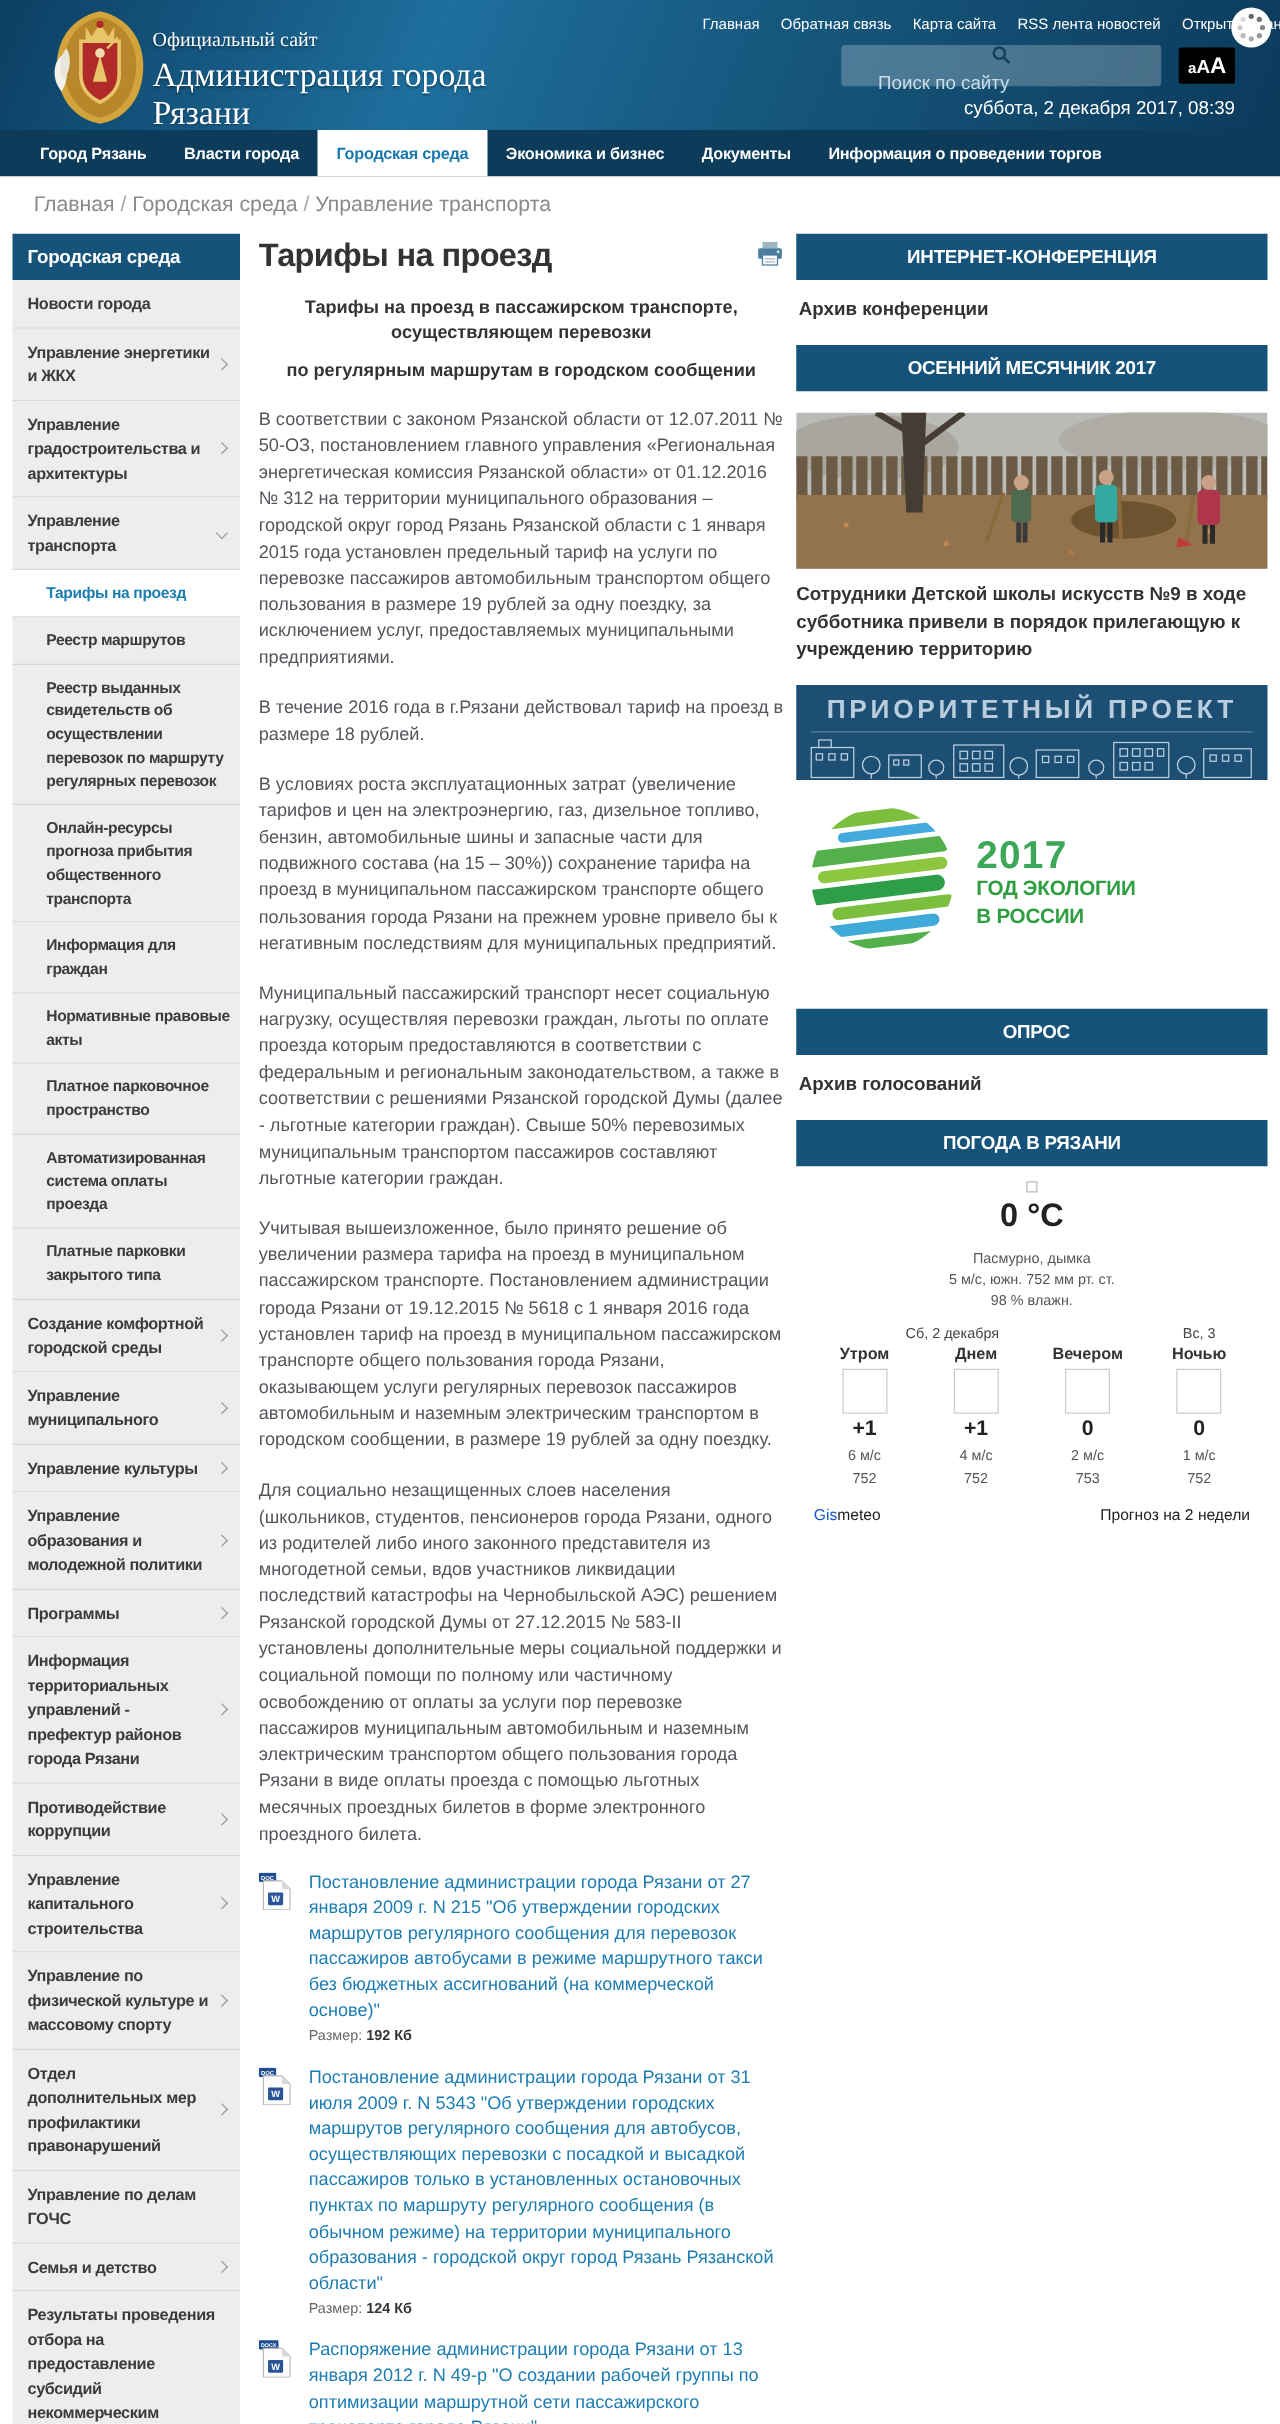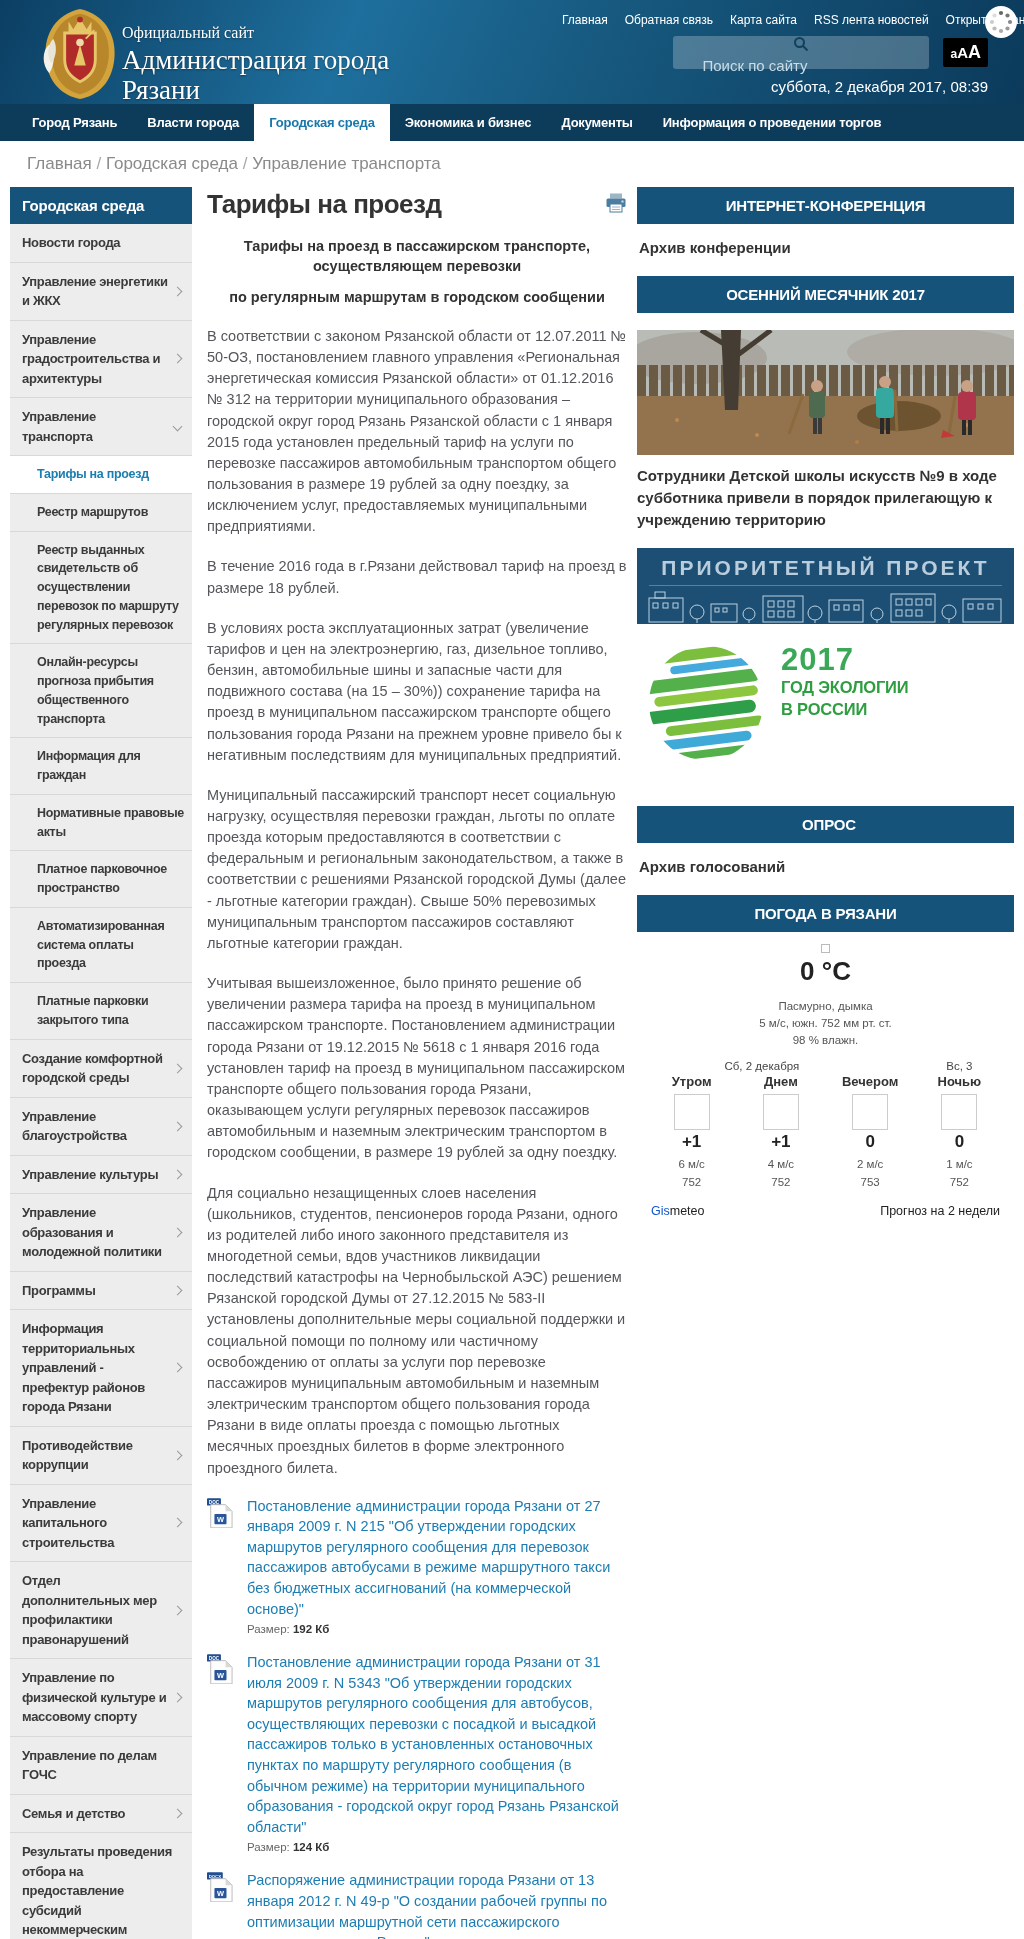--- a/index.html
+++ b/index.html
@@ -85,21 +85,21 @@
   .r-link { font-weight:bold; color:#333; font-size:15px; margin:15px 0 2px 2px; display:block; }
   .photo { display:block; margin-top:17px; line-height:0; cursor:pointer; }
   .caption { font-weight:bold; color:#333; font-size:15px; line-height:1.45; margin-top:10px;
     display:block; }
   .pp-banner { margin-top:18px; background:#1d4e74; text-align:center; padding:8px 8px 0;
     display:block; }
   .pp1 { color:#b9cddd; font-size:21px; font-weight:bold; letter-spacing:3px;
     border-bottom:1px solid #56809e; padding-bottom:5px; margin:0 4px; }
   .pp2 { color:#fff; font-weight:bold; font-size:14.5px; margin-top:7px; line-height:1.35; }
   .pp-city { margin-top:4px; line-height:0; }
-  .eco { display:flex; margin-top:20px; padding-left:10px; cursor:pointer; }
+  .eco { display:flex; align-items:center; margin-top:20px; padding-left:10px; cursor:pointer; }
   .eco-text { margin-left:16px; font-weight:bold; color:#2f9e41; }
   .eco-year { font-size:31px; color:#3aa857; line-height:1; letter-spacing:1px; }
   .eco-line { font-size:16.5px; margin-top:3px; letter-spacing:-0.2px; }
 
   .weather { text-align:center; padding-top:10px; }
   .w-cur-icon { width:9px; height:9px; border:1px solid #bbb; margin:2px auto 0; }
   .w-temp-big { font-size:26px; font-weight:bold; color:#222; margin-top:3px; }
   .w-cond { font-size:11.5px; color:#555; margin-top:13px; }
   .w-line { font-size:11.5px; color:#555; margin-top:5px; }
   .w-days { display:flex; font-size:11.5px; color:#444; margin-top:14px; padding:0 10px;gap:38px; }
@@ -224,21 +224,21 @@
           <span class="lbl">Автоматизированная система оплаты проезда</span>
         </li>
         <li class="side-item lvl2">
           <span class="lbl">Платные парковки закрытого типа</span>
         </li>
         <li class="side-item">
           <span class="lbl">Создание комфортной городской среды</span>
           <span class="chev"></span>
         </li>
         <li class="side-item">
-          <span class="lbl">Управление благоустройства</span>
+          <span class="lbl">Управление муниципального</span>
           <span class="chev"></span>
         </li>
         <li class="side-item">
           <span class="lbl">Управление культуры</span>
           <span class="chev"></span>
         </li>
         <li class="side-item">
           <span class="lbl">Управление образования и молодежной политики</span>
           <span class="chev"></span>
         </li>
@@ -252,25 +252,25 @@
         </li>
         <li class="side-item">
           <span class="lbl">Противодействие коррупции</span>
           <span class="chev"></span>
         </li>
         <li class="side-item">
           <span class="lbl">Управление капитального строительства</span>
           <span class="chev"></span>
         </li>
         <li class="side-item">
+          <span class="lbl">Управление по физической культуре и массовому спорту</span>
+          <span class="chev"></span>
+        </li>
+        <li class="side-item">
           <span class="lbl">Отдел дополнительных мер профилактики правонарушений</span>
-          <span class="chev"></span>
-        </li>
-        <li class="side-item">
-          <span class="lbl">Управление по физической культуре и массовому спорту</span>
           <span class="chev"></span>
         </li>
         <li class="side-item">
           <span class="lbl">Управление по делам ГОЧС</span>
         </li>
         <li class="side-item">
           <span class="lbl">Семья и детство</span>
           <span class="chev"></span>
         </li>
         <li class="side-item">

